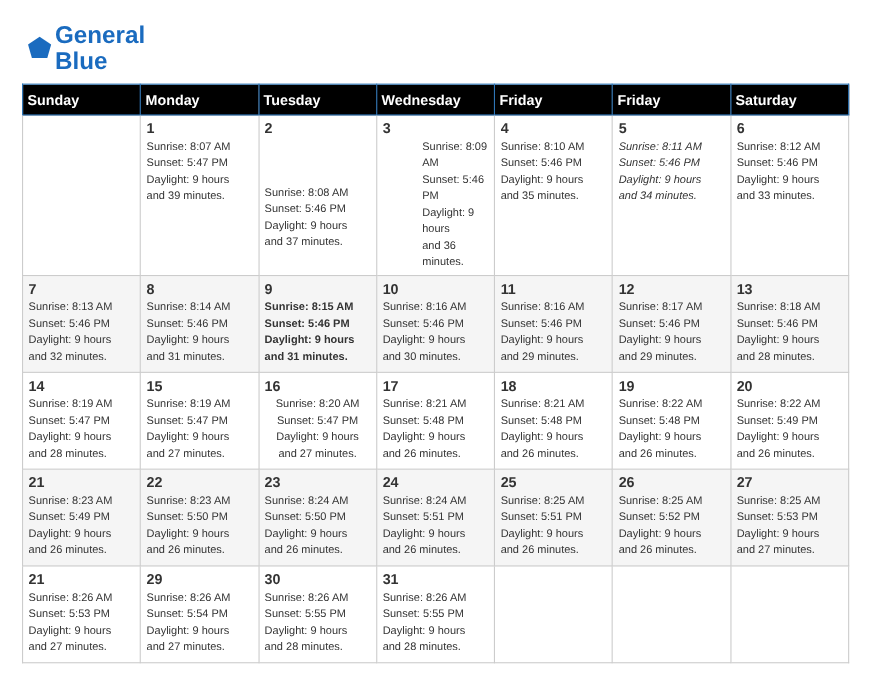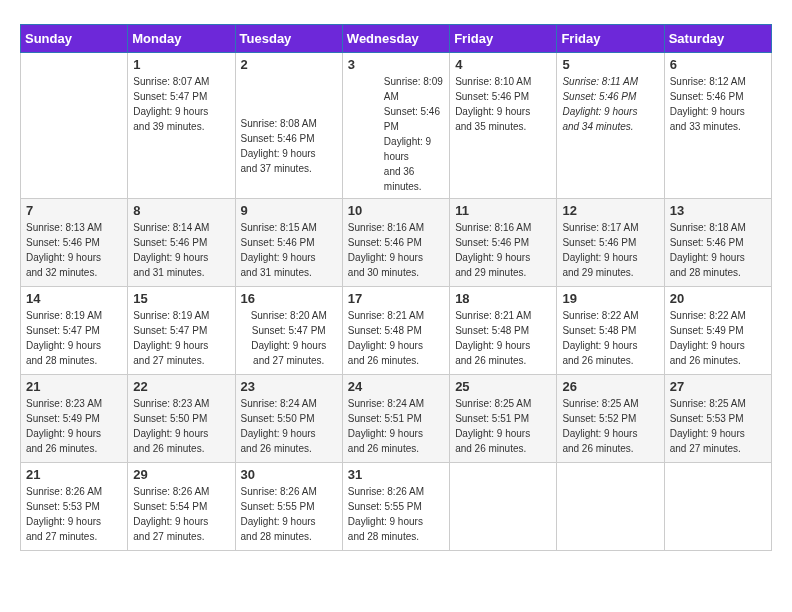--- a/index.html
+++ b/index.html
@@ -53,21 +53,21 @@
       color: #555;
       margin-top: 2px;
     }
     table {
       width: 100%;
       border-collapse: collapse;
       margin-top: 8px;
       table-layout: fixed;
     }
     thead th {
-      background-color: #6d28d9;
+      background-color: #000000;
       color: #fff;
       font-size: 13px;
       font-weight: bold;
       padding: 6px 4px;
       text-align: left;
       border: 1px solid #2e75b6;
     }
     tbody td {
       vertical-align: top;
       border: 1px solid #ccc;
@@ -92,20 +92,36 @@
       color: #333;
     }
     .empty-cell {
       background: #fff !important;
     }
   </style>
 </head>
 <body>
 
 <div class="container">
+  <div class="header-top">
+    <div class="logo">
+      <svg class="logo-icon" viewBox="0 0 32 32">
+        <polygon points="16,4 28,12 24,26 8,26 4,12" fill="#1a6bbf"></polygon>
+        <polygon points="16,4 28,12 22,8" fill="#5aadee"></polygon>
+      </svg>
+      <div class="logo-text">
+        <span>General</span><br>
+        <span>Blue</span>
+      </div>
+    </div>
+    <div class="title-block">
+      <div class="month-title"></div>
+      <div class="subtitle"></div>
+    </div>
+  </div>
 
   <table>
     <thead>
       <tr>
       <th>Sunday</th>
           <th>Monday</th>
           <th>Tuesday</th>
           <th>Wednesday</th>
           <th>Friday</th>
           <th>Friday</th>
@@ -168,21 +184,21 @@
           </td>
           <td>
             <span class="day-num">8</span>
             <div class="day-info" style="white-space: pre-line;">Sunrise: 8:14 AM
 Sunset: 5:46 PM
 Daylight: 9 hours
 and 31 minutes.</div>
           </td>
           <td>
             <span class="day-num">9</span>
-            <div class="day-info" style="white-space: pre-line;">Sunrise: 8:15 AM
+            <div class="day-info" style="white-space: pre-line; font-weight: bold;">Sunrise: 8:15 AM
 Sunset: 5:46 PM
 Daylight: 9 hours
 and 31 minutes.</div>
           </td>
           <td>
             <span class="day-num">10</span>
             <div class="day-info" style="white-space: pre-line;">Sunrise: 8:16 AM
 Sunset: 5:46 PM
 Daylight: 9 hours
 and 30 minutes.</div>

